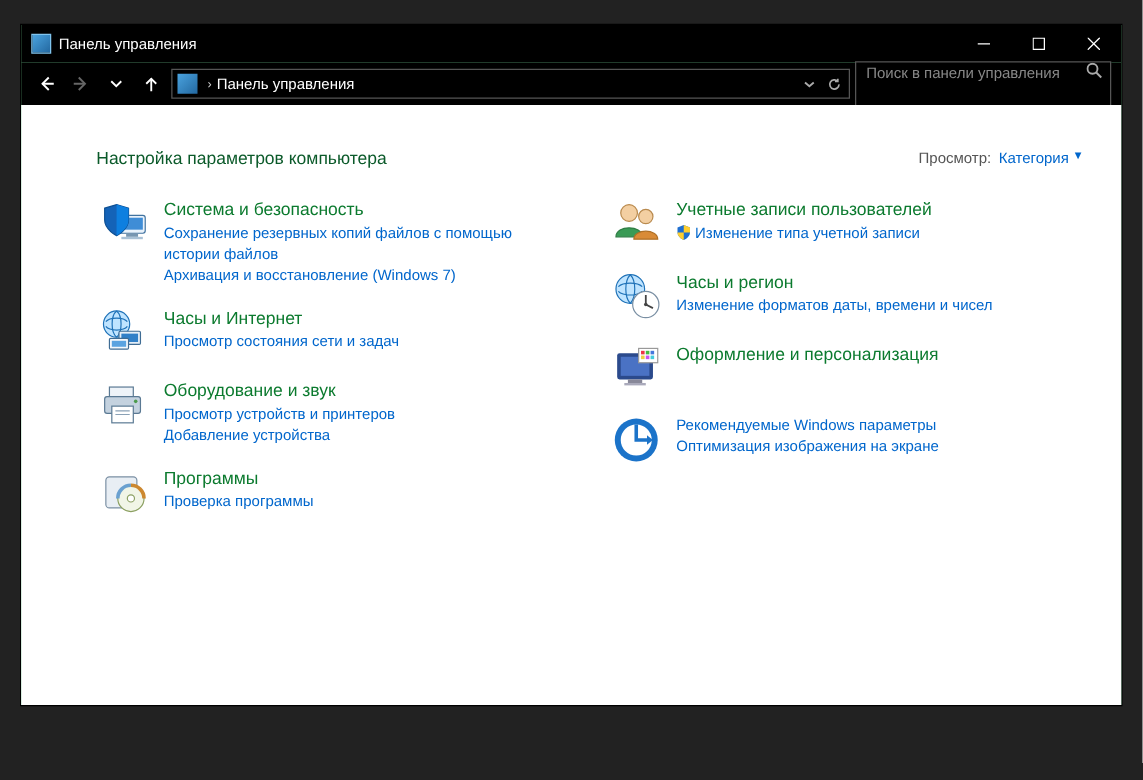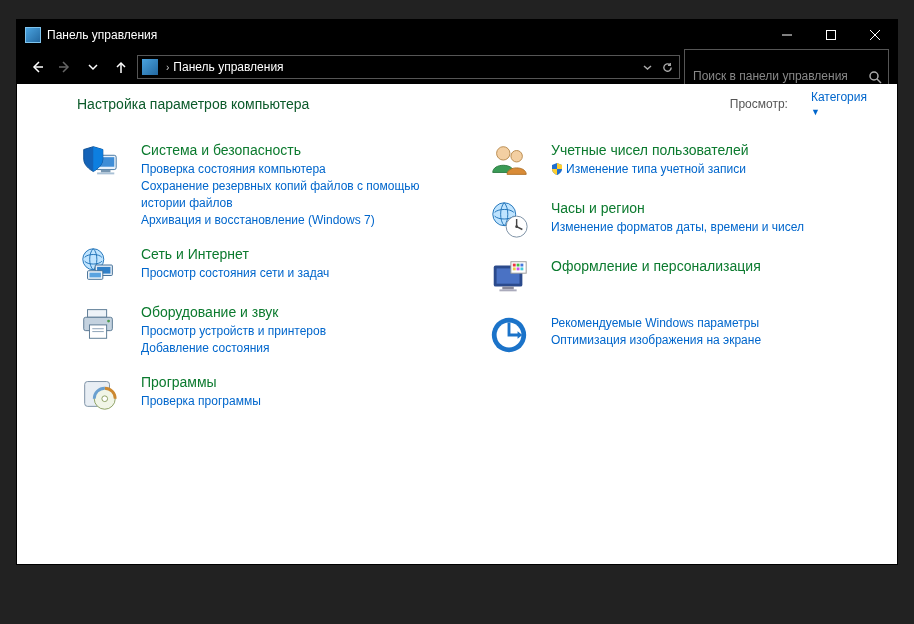--- a/index.html
+++ b/index.html
@@ -84,72 +84,72 @@
     display: flex; align-items: center; justify-content: center;
   }
   .addr-small-btn svg { width: 11px; height: 11px; stroke: #aaa; stroke-width: 1.5; fill: none; }
 
   .search-wrap {
     width: 205px;
     height: 36px;
     border: 1px solid #555;
     background: #000;
     display: flex;
-    align-items: flex-end;
+    align-items: flex-start;
     padding: 0 6px;
     color: #888;
   }
   .search-wrap input {
     flex: 1;
     background: transparent;
     border: none;
     outline: none;
     color: #fff;
     font-size: 12px;
   }
   .search-wrap input::placeholder { color: #888; }
   .search-wrap svg { width: 13px; height: 13px; stroke: #aaa; fill: none; stroke-width: 1.5; }
 
   
   .content {
     background: #fff;
-    padding: 6px 30px 40px 60px;
+    padding: 34px 30px 40px 60px;
     min-height: 480px;
     position: relative;
   }
   .header-row {
     display: flex;
     align-items: center;
     margin-bottom: 22px;
   }
   .page-heading {
     color: #0b5a2a;
     font-size: 14px;
     font-weight: 400;
     flex: 1;
   }
   .view-ctrl {
     font-size: 12px;
     color: #555;
     display: flex;
     align-items: center;
-    gap: 23px;
-  }
-  .view-ctrl .view-link { color: #0066cc; display: flex; gap: 3px; flex-direction: column; }
+    gap: 6px;
+  }
+  .view-ctrl .view-link { color: #0066cc; display: flex; gap: 3px; }
   .view-ctrl .chev { font-size: 9px; color: #0066cc; }
 
   .columns {
     display: flex;
     gap: 30px;
   }
   .col { flex: 1; }
 
   .cat {
     display: flex;
-    gap: 20px;
+    gap: 10px;
     margin-bottom: 14px;
   }
   .cat-icon {
     width: 44px; height: 44px;
     flex-shrink: 0;
     display: flex;
     align-items: center;
     justify-content: center;
   }
   .cat-body { flex: 1; padding-top: 2px; }
@@ -278,59 +278,58 @@
               <rect x="18" y="16" width="22" height="15" rx="2" fill="#e9f2fb" stroke="#4173a0"></rect>
               <rect x="20" y="18" width="18" height="10" fill="#3f8dd6"></rect>
               <rect x="24" y="31" width="10" height="3" fill="#7796b1"></rect>
               <rect x="20" y="34" width="18" height="2" fill="#a9c1d6"></rect>
               <path d="M6 10 L16 7 L26 10 L26 20 C26 28 16 33 16 33 C16 33 6 28 6 20 Z" fill="#1463b8" stroke="#0d4f93"></path>
               <path d="M16 7 L26 10 L26 20 C26 28 16 33 16 33 Z" fill="#0d7fe0"></path>
             </svg>
           </div>
           <div class="cat-body">
             <div class="cat-title">Система и безопасность</div>
-            <span class="cat-link">Проверка состояния компьютера</span>
             <span class="cat-link">Сохранение резервных копий файлов с помощью истории файлов</span>
             <span class="cat-link">Архивация и восстановление (Windows 7)</span>
           </div>
         </div>
 
         <div class="cat">
           <div class="cat-icon">
             <svg viewBox="0 0 44 44">
               <circle cx="16" cy="16" r="11" fill="#bfe4ff" stroke="#1f72b8"></circle>
               <path d="M7 14 C10 10 22 10 25 14 M7 18 C10 22 22 22 25 18" stroke="#1f72b8" fill="none"></path>
               <path d="M16 5 C11 9 11 23 16 27 M16 5 C21 9 21 23 16 27" stroke="#1f72b8" fill="none"></path>
               <rect x="18" y="22" width="18" height="11" rx="1" fill="#e5eef7" stroke="#3f6c94"></rect>
               <rect x="20" y="24" width="14" height="7" fill="#3180c8"></rect>
               <rect x="10" y="28" width="16" height="9" rx="1" fill="#f3f8fc" stroke="#3f6c94"></rect>
               <rect x="12" y="30" width="12" height="5" fill="#5aa3e0"></rect>
             </svg>
           </div>
           <div class="cat-body">
-            <div class="cat-title">Сеть и Интернет</div>
+            <div class="cat-title">Часы и Интернет</div>
             <span class="cat-link">Просмотр состояния сети и задач</span>
           </div>
         </div>
 
         <div class="cat">
           <div class="cat-icon">
             <svg viewBox="0 0 44 44">
               <rect x="10" y="8" width="20" height="8" fill="#eef3f8" stroke="#5a7993"></rect>
               <rect x="6" y="16" width="30" height="14" rx="2" fill="#c4d2df" stroke="#5a7993"></rect>
               <rect x="12" y="24" width="18" height="14" fill="#fff" stroke="#5a7993"></rect>
               <line x1="15" y1="28" x2="27" y2="28" stroke="#8aa1b6"></line>
               <line x1="15" y1="31" x2="27" y2="31" stroke="#8aa1b6"></line>
               <circle cx="32" cy="20" r="1.5" fill="#4d9b4d"></circle>
             </svg>
           </div>
           <div class="cat-body">
             <div class="cat-title">Оборудование и звук</div>
             <span class="cat-link">Просмотр устройств и принтеров</span>
-            <span class="cat-link">Добавление состояния</span>
+            <span class="cat-link">Добавление устройства</span>
           </div>
         </div>
 
         <div class="cat">
           <div class="cat-icon">
             <svg viewBox="0 0 44 44">
               <rect x="7" y="10" width="26" height="26" rx="3" fill="#e8eef4" stroke="#7a8fa3"></rect>
               <circle cx="28" cy="28" r="11" fill="#f1f5e7" stroke="#8ca062"></circle>
               <circle cx="28" cy="28" r="3" fill="#fff" stroke="#8ca062"></circle>
               <path d="M28 17 A11 11 0 0 1 39 28" fill="none" stroke="#cc8830" stroke-width="3"></path>
@@ -350,21 +349,21 @@
         <div class="cat">
           <div class="cat-icon">
             <svg viewBox="0 0 44 44">
               <circle cx="16" cy="14" r="7" fill="#f3cfa2" stroke="#b98a4e"></circle>
               <path d="M5 34 C5 24 27 24 27 34 Z" fill="#3a9b56" stroke="#2f7d45"></path>
               <circle cx="30" cy="17" r="6" fill="#f3cfa2" stroke="#b98a4e"></circle>
               <path d="M20 36 C20 27 40 27 40 36 Z" fill="#d98b37" stroke="#b07026"></path>
             </svg>
           </div>
           <div class="cat-body">
-            <div class="cat-title">Учетные чисел пользователей</div>
+            <div class="cat-title">Учетные записи пользователей</div>
             <span class="cat-link">
               <svg class="inline-shield" viewBox="0 0 12 12">
                 <path d="M1 2 L6 0 L11 2 L11 6 C11 10 6 12 6 12 C6 12 1 10 1 6 Z" fill="#1f6fd0"></path>
                 <path d="M6 0 L11 2 L11 6 L6 6 Z" fill="#ffcf2e"></path>
                 <path d="M1 6 L6 6 L6 12 C6 12 1 10 1 6 Z" fill="#ffcf2e"></path>
               </svg><span>Изменение типа учетной записи</span>
             </span>
           </div>
         </div>
 

